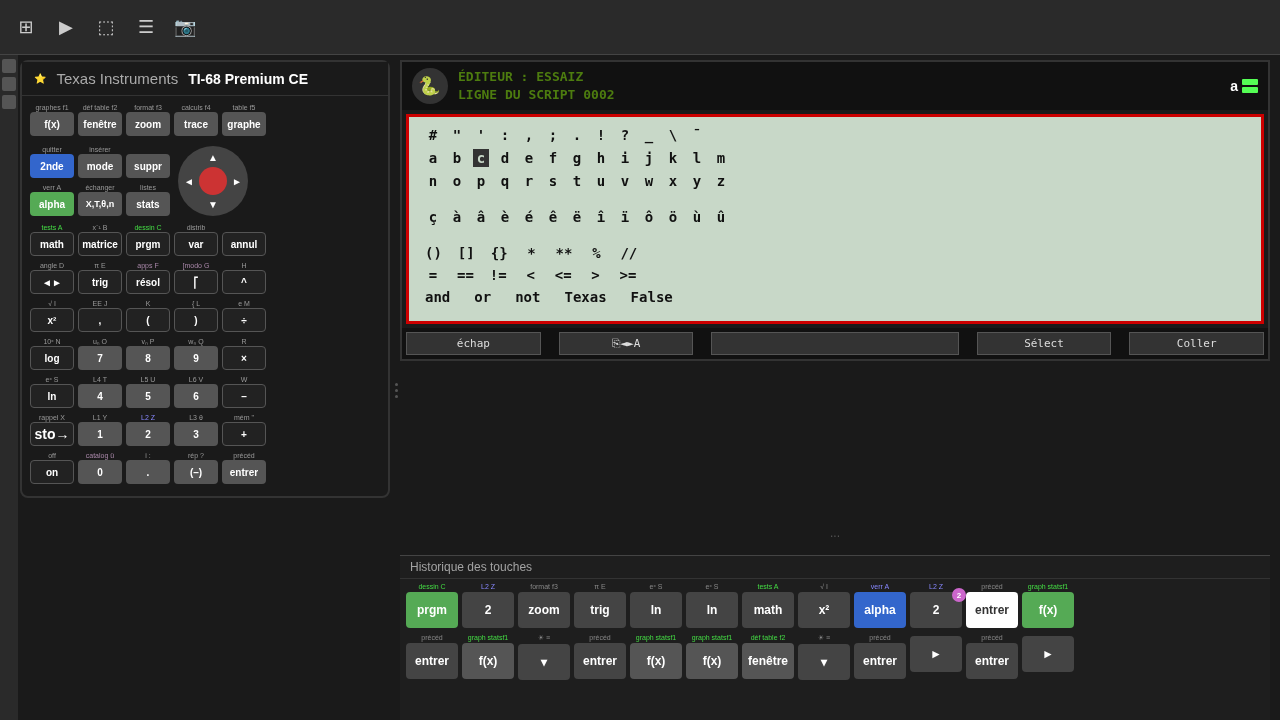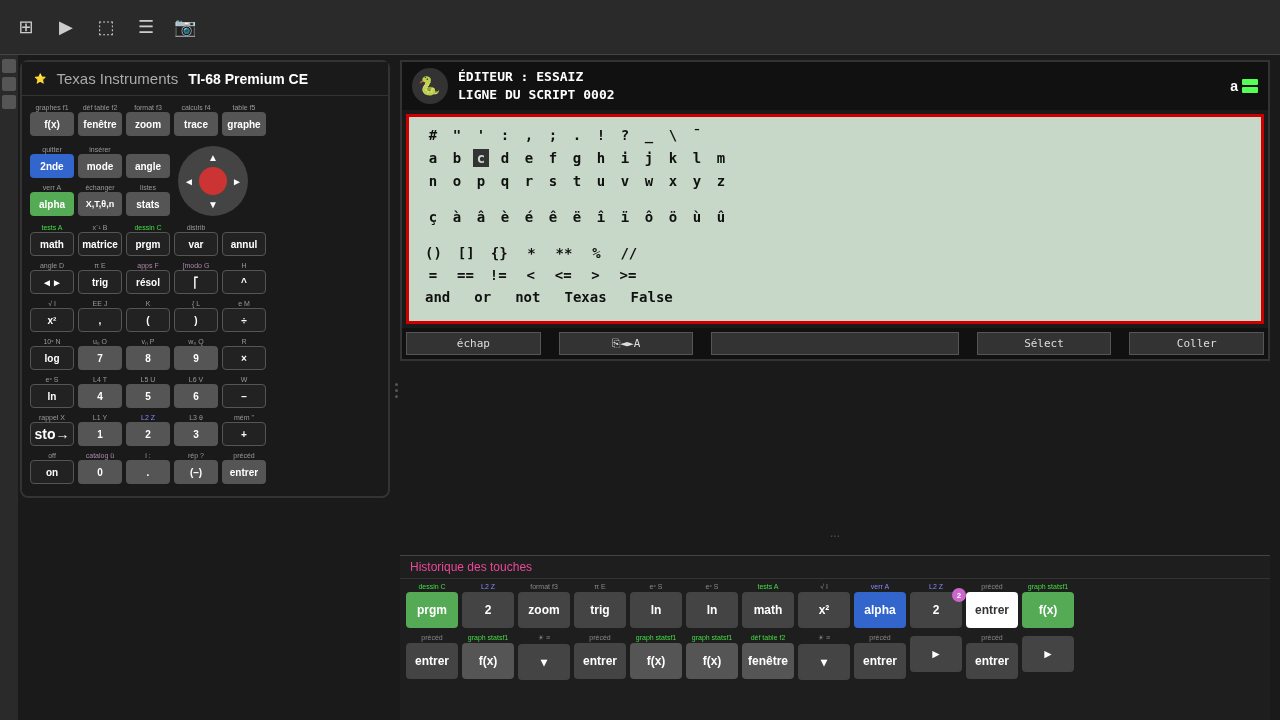--- a/index.html
+++ b/index.html
@@ -191,21 +191,21 @@
       width: 36px;
       height: 36px;
       background: #333;
       border-radius: 50%;
       display: flex;
       align-items: center;
       justify-content: center;
       font-size: 18px;
     }
     .screen-title {
-      color: #ffffff;
+      color: #4d7c0f;
       font-size: 13px;
       font-weight: bold;
       font-family: monospace;
       line-height: 1.4;
     }
     .screen-battery {
       margin-left: auto;
       display: flex;
       align-items: center;
       gap: 4px;
@@ -276,21 +276,21 @@
       position: absolute;
       left: 400px;
       bottom: 0;
       right: 10px;
       height: 165px;
       background: #1e1e1e;
       border-top: 1px solid #444;
     }
     #history-title {
       padding: 4px 10px;
-      color: #ec4899;
+      color: #a3a3a3;
       font-size: 12px;
       border-bottom: 1px solid #333;
     }
     #history-keys {
       display: flex;
       padding: 4px 6px;
       gap: 4px;
       flex-wrap: nowrap;
       overflow: hidden;
     }
@@ -454,21 +454,21 @@
         <div class="key-group">
           <span class="key-sublabel">quitter</span>
           <button class="calc-key key-sm key-blue-act">2nde</button>
         </div>
         <div class="key-group">
           <span class="key-sublabel">insérer</span>
           <button class="calc-key key-sm key-gray">mode</button>
         </div>
         <div class="key-group">
           <span class="key-sublabel"></span>
-          <button class="calc-key key-sm key-gray">angle</button>
+          <button class="calc-key key-sm key-gray">suppr</button>
         </div>
       </div>
       <div class="key-row" style="padding:0; margin:0;">
         <div class="key-group">
           <span class="key-sublabel">verr A</span>
           <button class="calc-key key-sm key-green-act">alpha</button>
         </div>
         <div class="key-group">
           <span class="key-sublabel">échanger</span>
           <button class="calc-key key-sm key-gray" style="font-size:9px;">X,T,θ,n</button>

